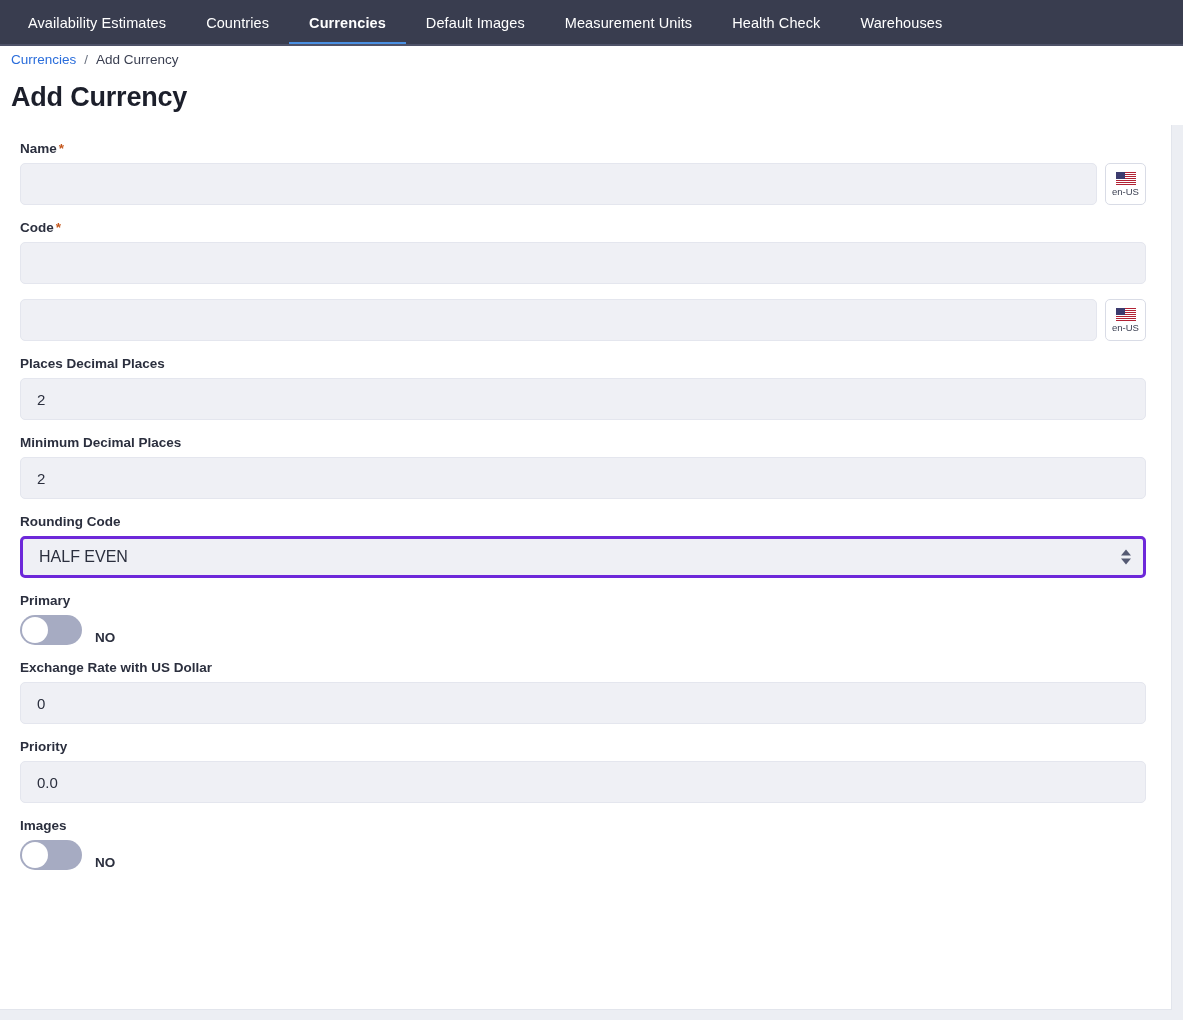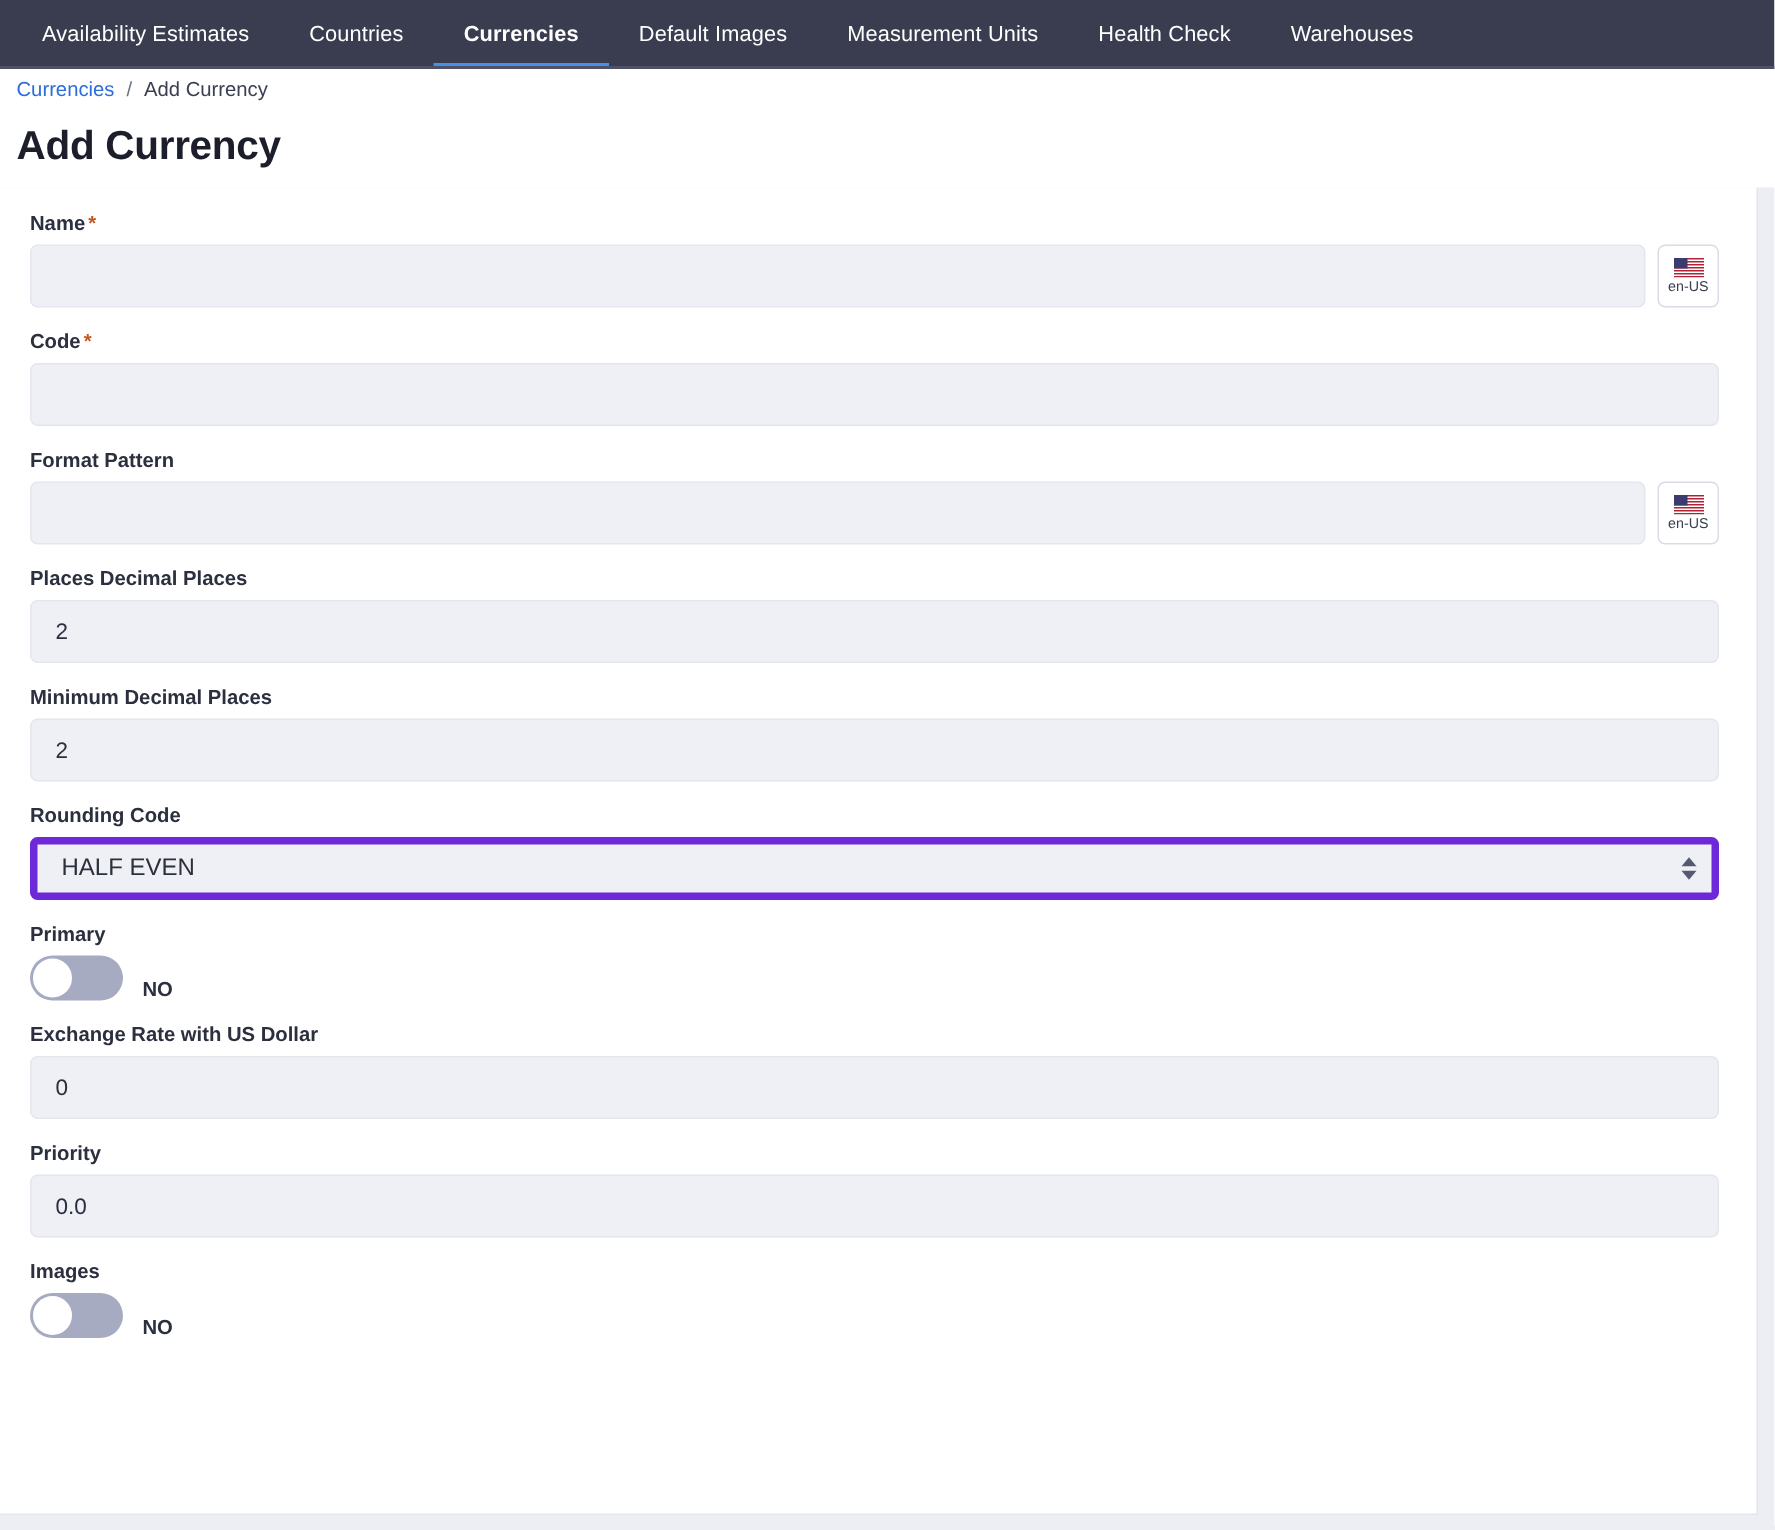--- a/index.html
+++ b/index.html
@@ -127,21 +127,21 @@
   }
   .flag { width: 20px; height: 13px; display: block; }
   .locale-code { font-size: 9.5px; color: #3a3f51; line-height: 1; }
 
   
   .select-wrap { position: relative; }
   .select-box {
     width: 100%;
     height: 42px;
     background: #eff0f5;
-    border: 5px solid #6d28d9;
+    border: 3px solid #6d28d9;
     border-radius: 5px;
     font-size: 16px;
     color: #2b2f3e;
     padding: 0 16px;
     display: flex;
     align-items: center;
     cursor: pointer;
   }
   .select-arrows {
     position: absolute;
@@ -240,21 +240,20 @@
   <div class="field">
     <label class="field-label">
       <span>Code</span><span class="req">*</span>
     </label>
     <div class="input-row">
       <input class="text-input" type="text" value="" style="">
     </div>
   </div>
 
   <div class="field">
-    <label class="field-label">Format Pattern</label>
     <div class="input-row">
       <input class="text-input" type="text" value="" style="">
       <div class="locale-badge">
         <svg class="flag" viewBox="0 0 20 13">
           <rect width="20" height="13" fill="#ffffff"></rect>
           <rect width="20" height="1" y="0" fill="#b22234"></rect>
           <rect width="20" height="1" y="2" fill="#b22234"></rect>
           <rect width="20" height="1" y="4" fill="#b22234"></rect>
           <rect width="20" height="1" y="6" fill="#b22234"></rect>
           <rect width="20" height="1" y="8" fill="#b22234"></rect>

